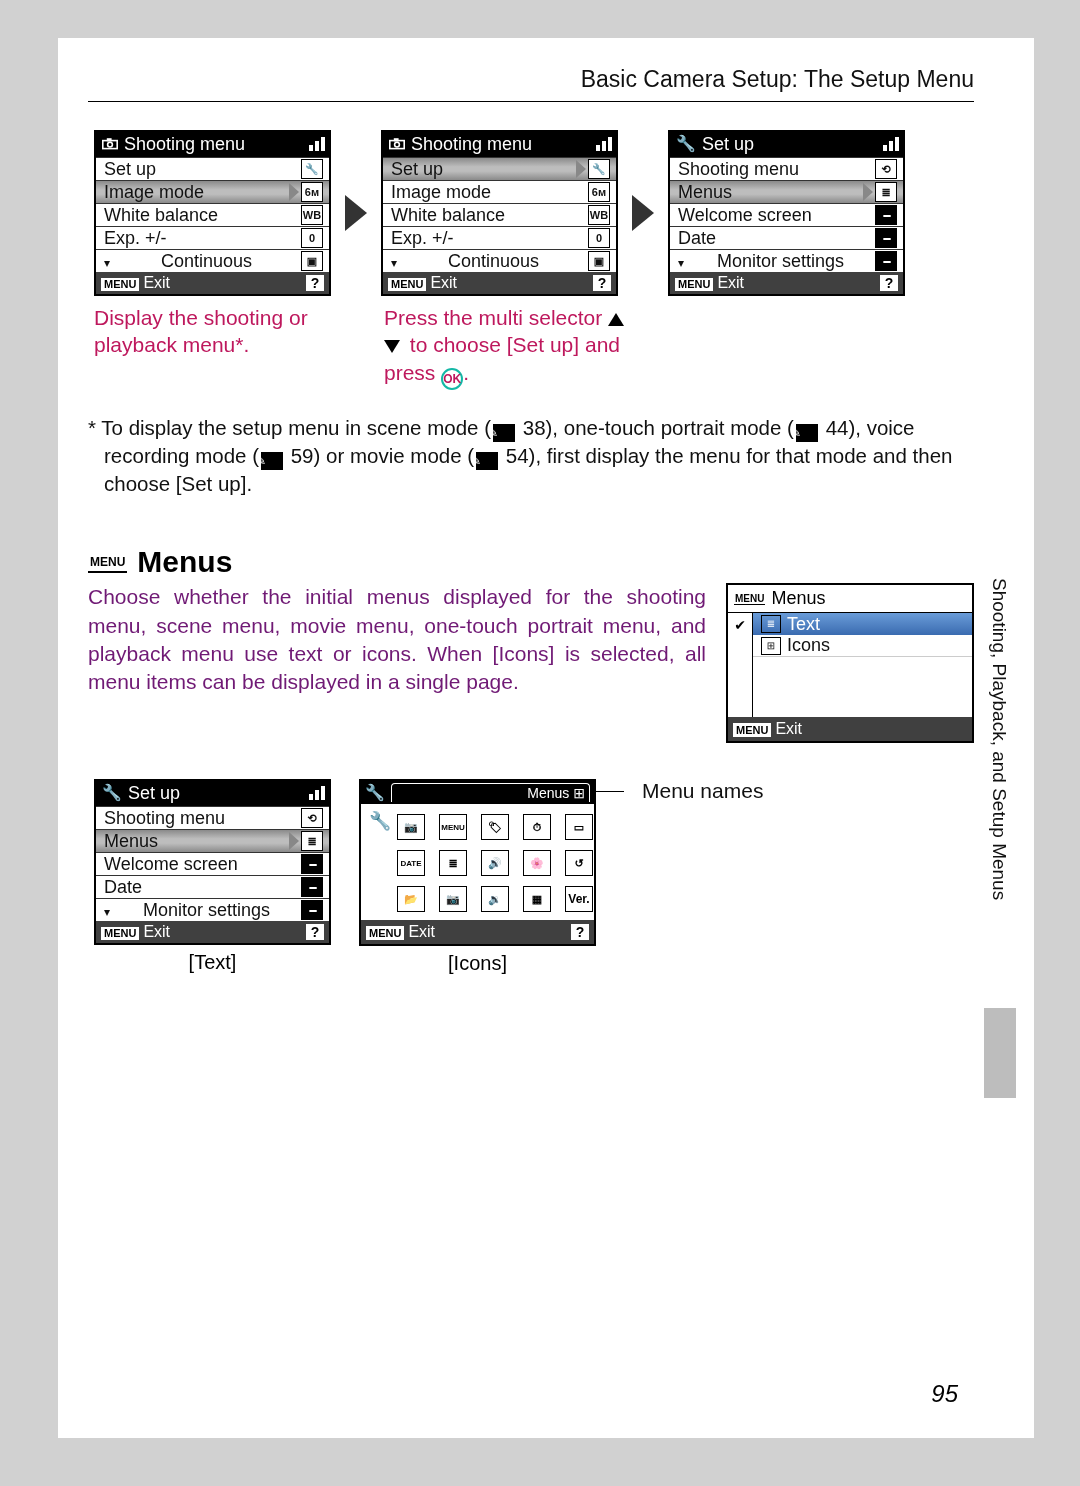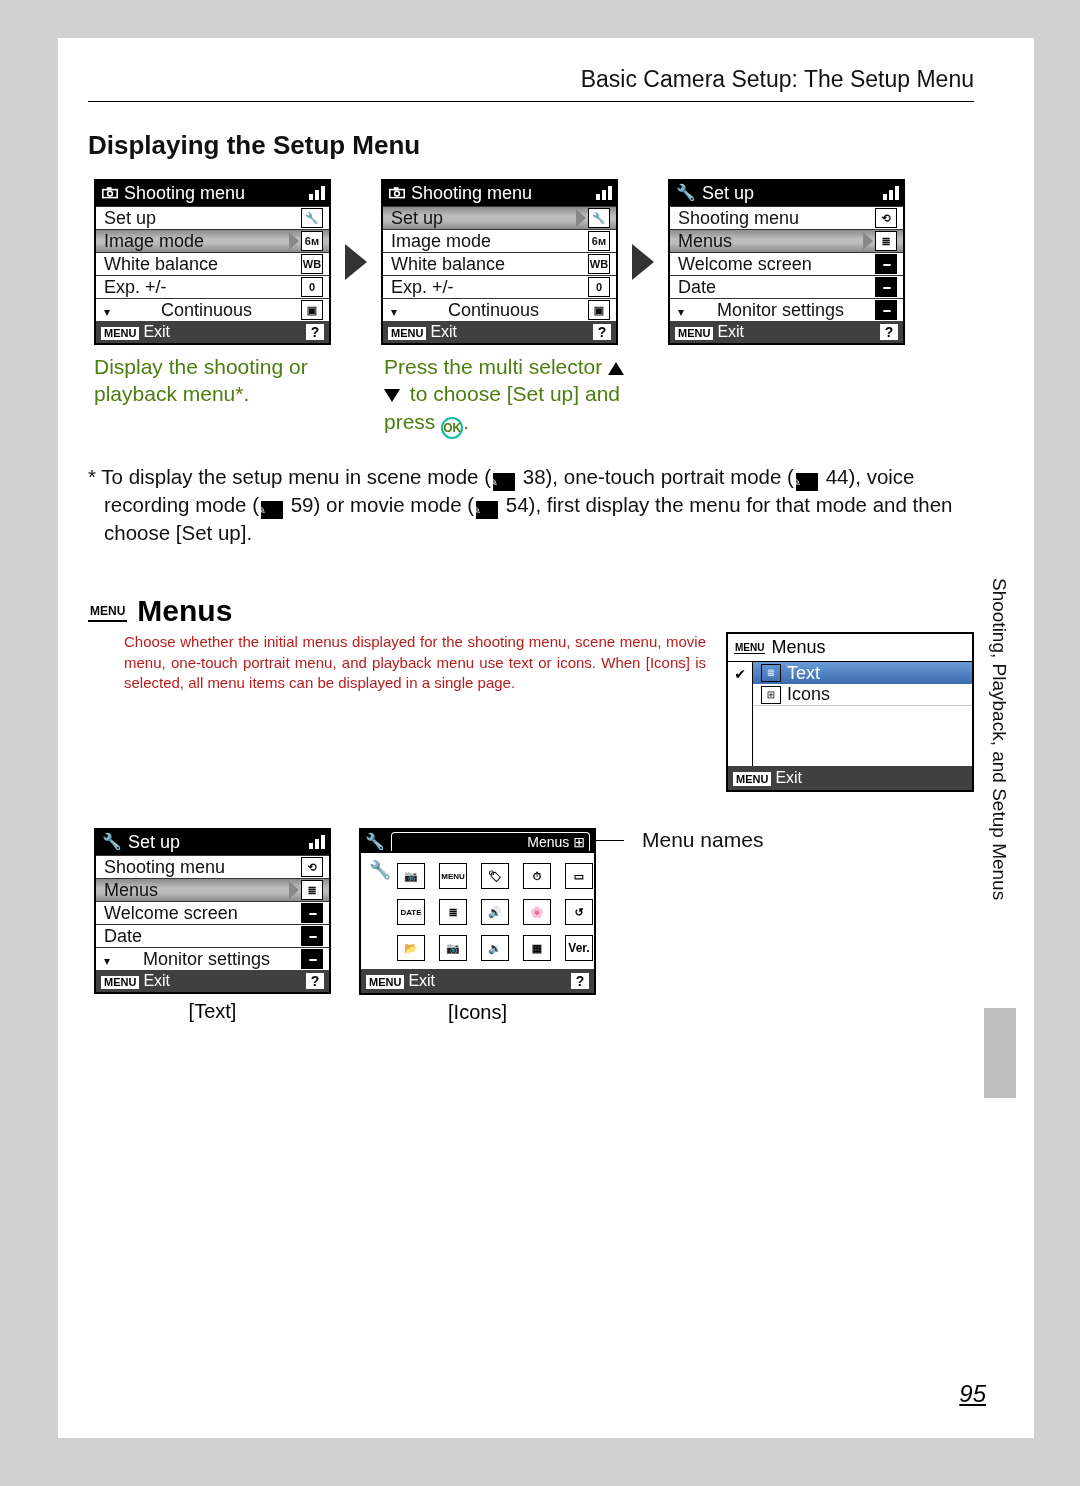--- a/index.html
+++ b/index.html
@@ -153,21 +153,21 @@
     border-bottom: 18px solid transparent;
     align-self: center;
     margin: 0 4px;
     flex-shrink: 0;
   }
   .captions-row {
     display: flex;
     gap: 40px;
     margin-left: 6px;
     font-size: 21px;
-    color: #4d7c0f;
+    color: #be185d;
     margin-bottom: 24px;
   }
   .captions-row .cap { width: 250px; line-height: 1.3; }
   .captions-row .cap .tri-up, .captions-row .cap .tri-down {
     display: inline-block; width: 0; height: 0; vertical-align: middle;
   }
   .tri-up { border-left: 8px solid transparent; border-right: 8px solid transparent; border-bottom: 13px solid #000; margin-right: 2px;}
   .tri-down { border-left: 8px solid transparent; border-right: 8px solid transparent; border-top: 13px solid #000; margin-right: 4px;}
   .ok-circ {
     display: inline-block; width: 18px; height: 18px; border: 2px solid #14b8a6; border-radius: 50%;
@@ -204,25 +204,24 @@
     content:""; position:absolute; left:0; right:0; bottom:-4px; height:2px; background:#000;
   }
   .menus-body {
     display: flex;
     gap: 20px;
     align-items: flex-start;
     margin-bottom: 36px;
   }
   .menus-text {
     flex: 1;
-    font-size: 15px;
+    font-size: 21px;
     line-height: 1.35;
     text-align: justify;
-    color: #b91c1c;
-    margin-left: 36px;
+    color: #701a75;
   }
   .small-lcd {
     width: 244px;
     border: 2px solid #000;
     font-size: 18px;
     background: #fff;
   }
   .small-lcd .slcd-title {
     padding: 3px 6px; display: flex; align-items: center; gap: 6px;
     border-bottom: 1px solid #000;
@@ -305,42 +304,40 @@
   .side-block {
     position: absolute;
     right: 18px;
     top: 970px;
     width: 32px;
     height: 90px;
     background: #bdbdbd;
   }
   .page-num {
     position: absolute;
-    right: 48px;
+    right: 76px;
     bottom: 30px;
     font-size: 24px;
     font-style: italic;
     font-weight: 500;
-    text-decoration: underline;
   }
   .ricon { display:inline-block; width:18px; height:16px; border:1px solid #000; font-size:10px; text-align:center; line-height:16px;}
   .leader-line {
     position:absolute; height:1px; background:#000;
   }
 </style>
 </head>
 <body>
 
 <div class="left-tab"></div>
 
 <div class="page">
 
   <div class="header-line">Basic Camera Setup: The Setup Menu</div>
 
-  <div class="section-title">Displaying the Setup Menu</div>
 
   <div class="screens-row">
 
     <div class="lcd">
       <div class="lcd-title">
         <span>
           <svg class="lcd-title-icon" viewBox="0 0 20 16">
               <rect x="1" y="5" width="18" height="10" fill="none" stroke="#fff" stroke-width="2"></rect>
               <circle cx="10" cy="10" r="3" fill="none" stroke="#fff" stroke-width="2"></circle>
               <rect x="6" y="2" width="6" height="4" fill="#fff"></rect>

